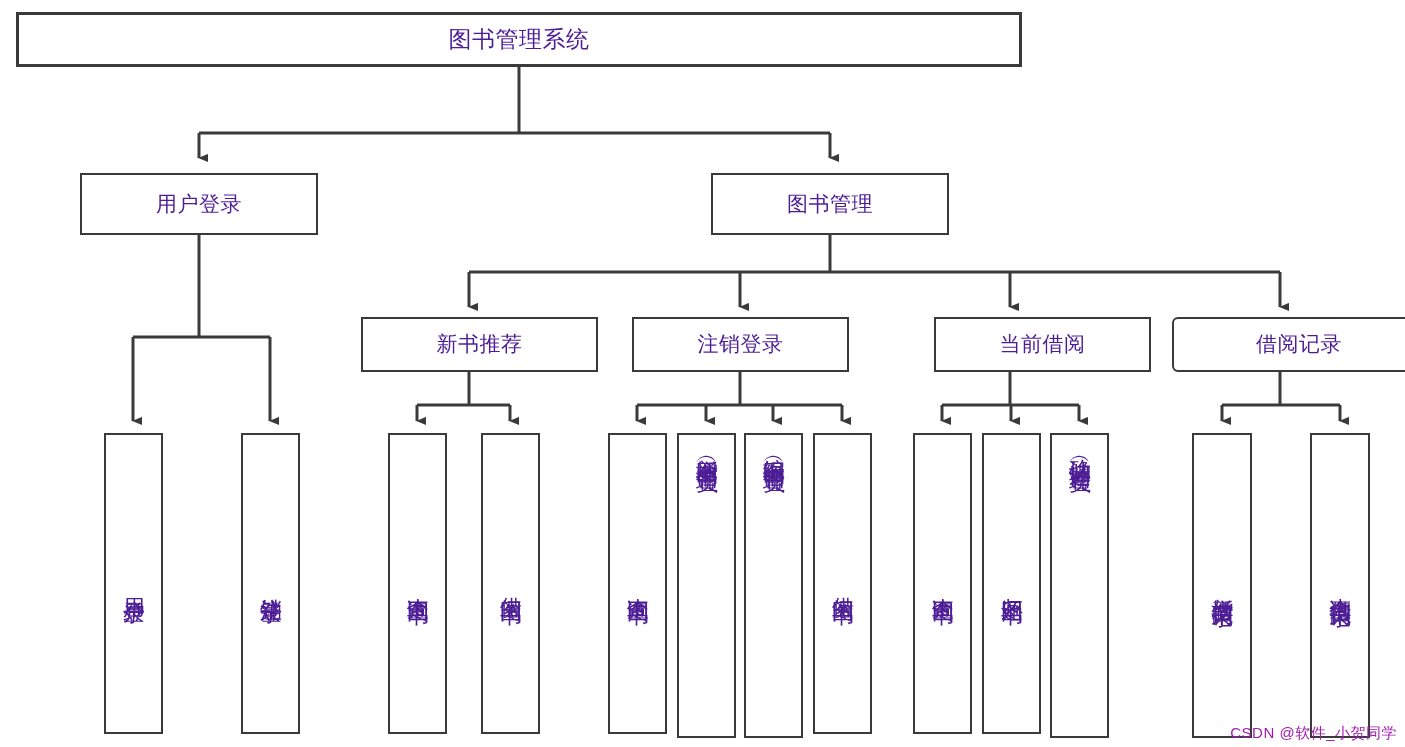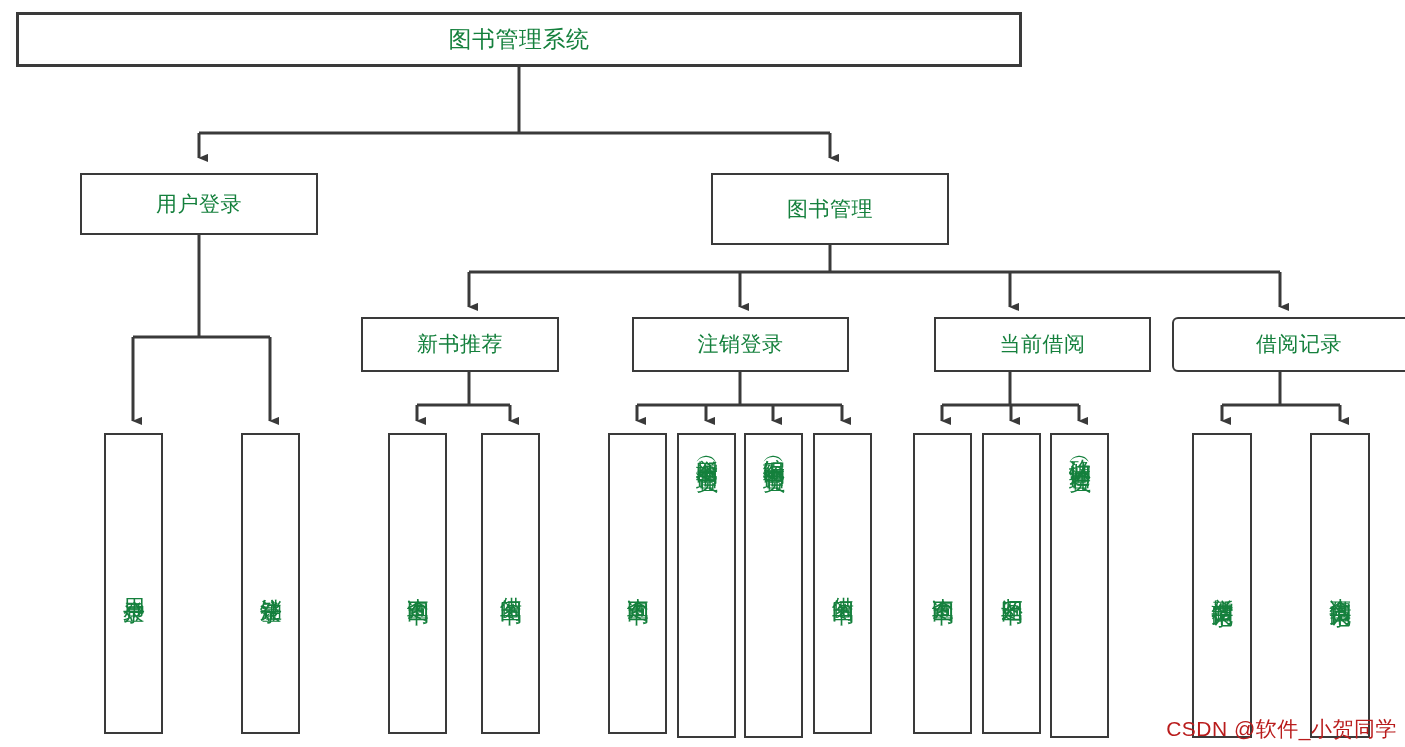--- a/index.html
+++ b/index.html
@@ -33,21 +33,21 @@
     border: 2px solid #3a3a3a;
     display: flex;
     align-items: center;
     justify-content: center;
     z-index: 2;
   }
   .node.root {
     border-width: 3px;
   }
   .node-label {
-    color: #15803d;
+    color: #4c1d95;
     font-size: 21px;
     line-height: 1.15;
     letter-spacing: 0.5px;
     white-space: nowrap;
     text-align: left;
   }
   .node.root .node-label {
     font-size: 23px;
   }
   
@@ -67,22 +67,22 @@
   
   .node.leaf.short {
     align-items: center;
     padding-top: 0;
   }
   
   #watermark {
     position: absolute;
     right: 8px;
     bottom: 4px;
-    color: #b91c1c;
-    font-size: 21px;
+    color: #a21caf;
+    font-size: 15px;
     letter-spacing: 0.5px;
     white-space: nowrap;
     z-index: 3;
     user-select: none;
   }
 </style>
 </head>
 <body>
 
 <div id="diagram-root">
@@ -138,25 +138,25 @@
   </svg>
 
   <div class="node root" style="left:16px; top:12px; width:1006px; height:55px;">
     <span class="node-label">图书管理系统</span>
   </div>
 
   <div class="node" style="left:80px; top:173px; width:238px; height:62px;">
     <span class="node-label">用户登录</span>
   </div>
 
-  <div class="node" style="left:711px; top:173px; width:238px; height:72px;">
+  <div class="node" style="left:711px; top:173px; width:238px; height:62px;">
     <span class="node-label">图书管理</span>
   </div>
 
-  <div class="node" style="left:361px; top:317px; width:198px; height:55px;">
+  <div class="node" style="left:361px; top:317px; width:237px; height:55px;">
     <span class="node-label">新书推荐</span>
   </div>
 
   <div class="node" style="left:632px; top:317px; width:217px; height:55px;">
     <span class="node-label">注销登录</span>
   </div>
 
   <div class="node" style="left:902px; top:317px; width:217px; height:55px;margin-left:32px;">
     <span class="node-label">当前借阅</span>
   </div>

